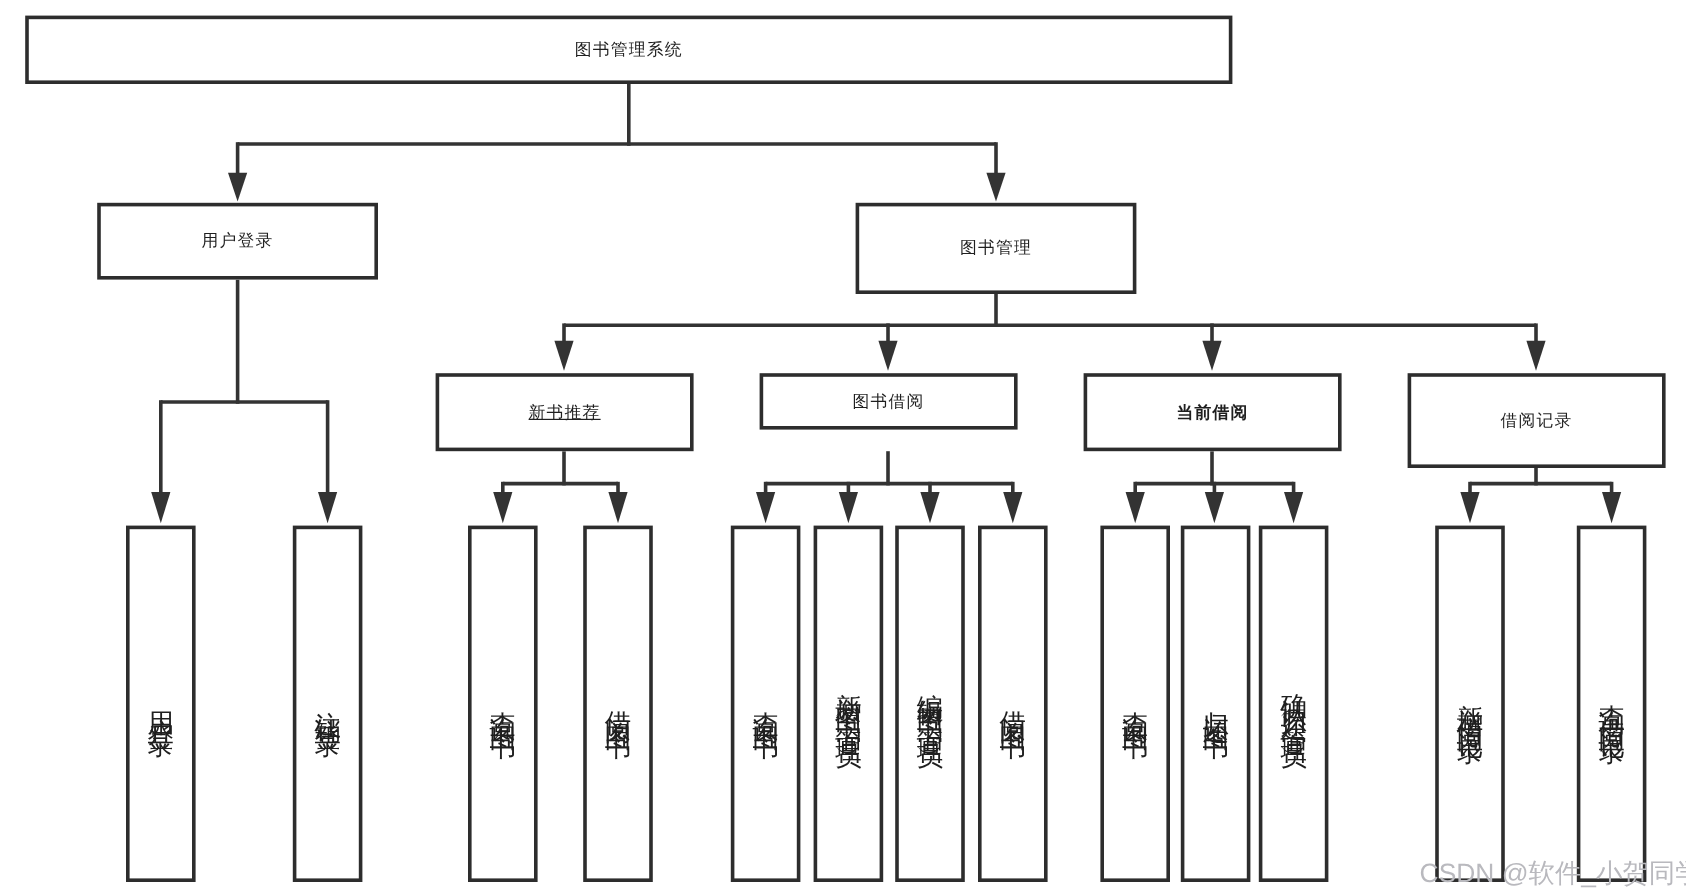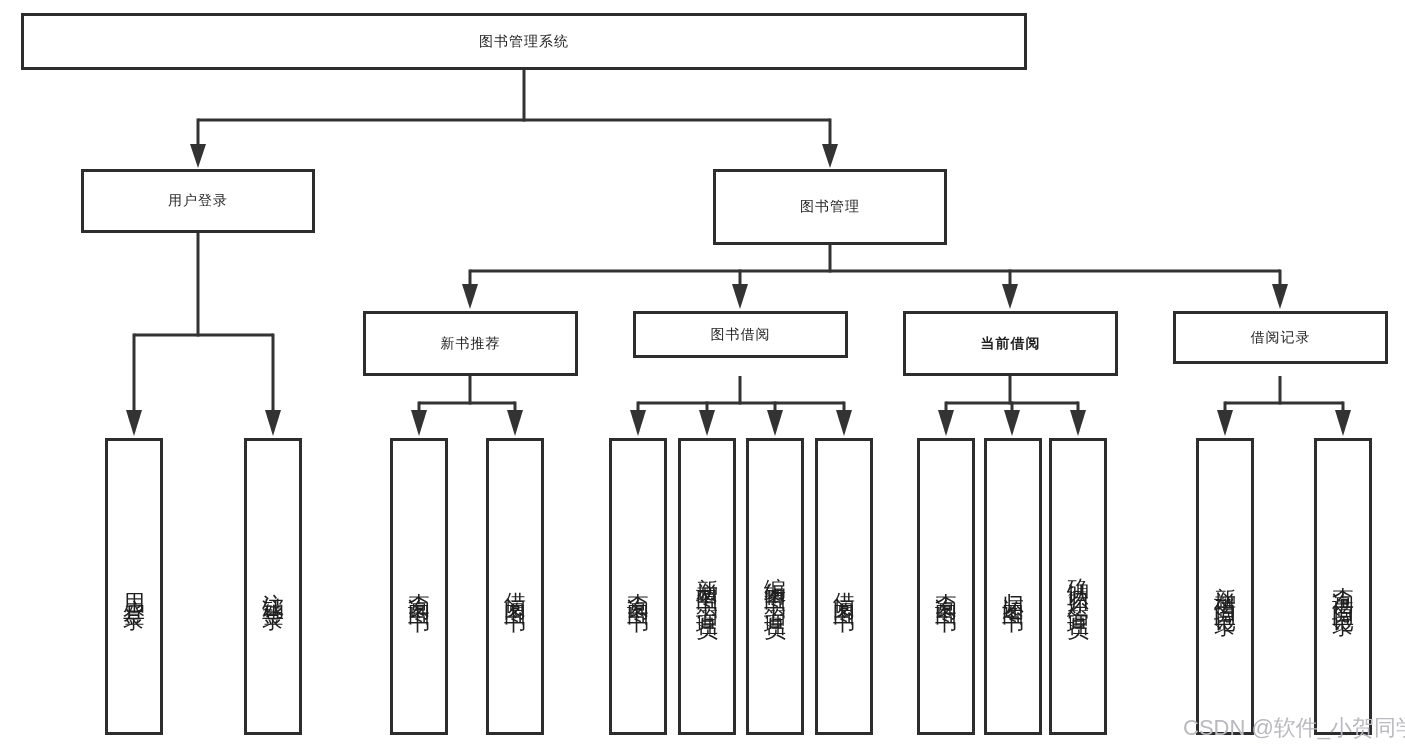--- a/index.html
+++ b/index.html
@@ -130,24 +130,24 @@
     <line x1="1343" y1="401.5" x2="1343" y2="412"></line>
     <polygon points="1217,410 1233,410 1225,436"></polygon>
     <polygon points="1335,410 1351,410 1343,436"></polygon>
   </svg>
 
   <div class="hbox" style="left:21px;top:13px;width:1006px;height:57px;">图书管理系统</div>
 
   <div class="hbox" style="left:81px;top:169px;width:234px;height:64px;">用户登录</div>
   <div class="hbox" style="left:713px;top:169px;width:234px;height:76px;">图书管理</div>
 
-  <div class="hbox" style="left:363px;top:311px;width:215px;height:65px;">新书推荐</div>
+  <div class="hbox" style="left:363px;top:311px;width:215px;height:65px;text-decoration:underline;">新书推荐</div>
   <div class="hbox" style="left:633px;top:311px;width:215px;height:47px;">图书借阅</div>
   <div class="hbox" style="left:903px;top:311px;width:215px;height:65px;font-weight:bold;">当前借阅</div>
-  <div class="hbox" style="left:1173px;top:311px;width:215px;height:53px;">借阅记录</div>
+  <div class="hbox" style="left:1173px;top:311px;width:215px;height:79px;">借阅记录</div>
 
   <div class="vbox" style="left:105px;">
     <span>用户登录</span>
     </div>
   <div class="vbox" style="left:244px;">
     <span>注销登录</span>
     </div>
 
   <div class="vbox" style="left:390px;">
     <span>查询图书</span>

